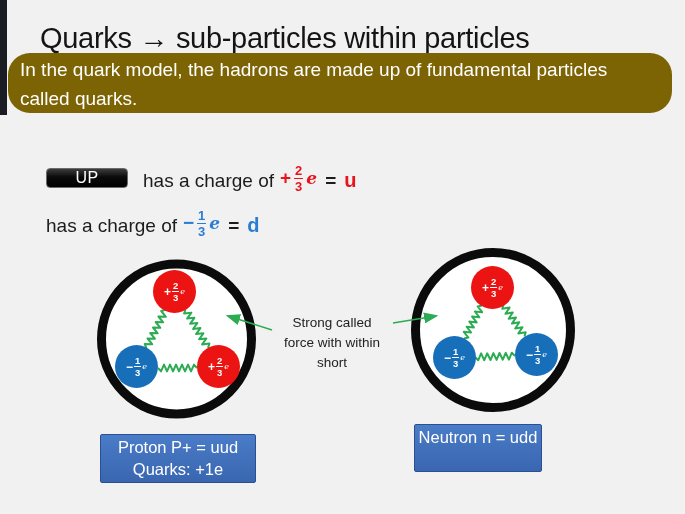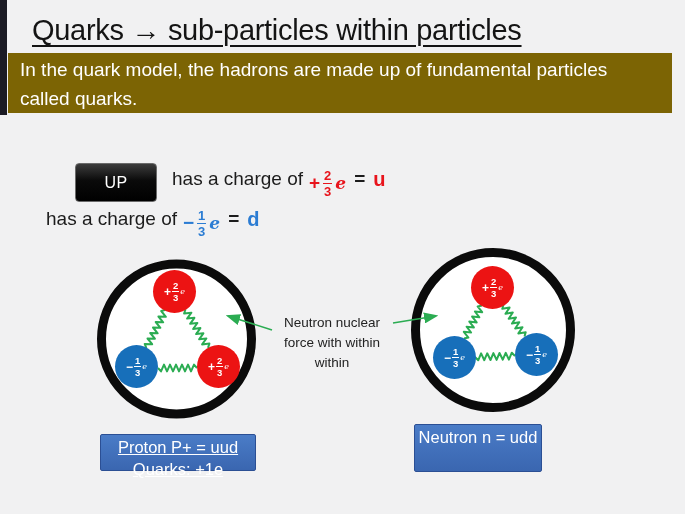--- a/index.html
+++ b/index.html
@@ -11,48 +11,49 @@
     position:relative;
     width:685px;height:514px;
     background:var(--page-bg,#f1f1f2);
     overflow:hidden;
   }
   .left-strip{
     position:absolute;left:0;top:0;width:7px;height:115px;
     background:var(--strip-bg,#1b1b24);
   }
   .title{
-    position:absolute;left:24px;top:6px;margin:8px;
+    position:absolute;left:24px;top:6px;margin:16px;
     font-size:29px;font-weight:400;color:#141414;
     letter-spacing:-0.3px;
     text-decoration:underline;
     text-underline-offset:5px;
     text-decoration-thickness:1.5px;
     white-space:nowrap;
   }
   .banner{
     position:absolute;left:8px;top:53px;width:664px;height:60px;
     box-sizing:border-box;
     background:var(--banner-bg,#7c6404);
     color:#fff;font-size:19px;line-height:1.5;
     padding:3px 12px;
+    border-radius:22px;
   }
   
   .charge-row{position:absolute;display:flex;align-items:center;gap:15px;}
   .charge-row.row1{left:46px;top:163px;}
   .charge-row.row2{left:46px;top:208px;}
   .quark-button{
-    min-width:82px;height:39px;box-sizing:border-box;
+    min-width:82px;height:20px;box-sizing:border-box;
     display:inline-flex;align-items:center;justify-content:center;
     padding:0 13px;
     background:linear-gradient(#3c3c3c,#0a0a0a 45%,#000);
     border:1px solid #6a6a6a;border-radius:4px;
-    color:#fff;font-size:16px;letter-spacing:0.5px;margin-left:29px;
-  }
-  .charge-text{font-size:19px;color:#1c1c1c;display:inline-flex;align-items:flex-start;gap:6px;}
+    color:#fff;font-size:16px;letter-spacing:0.5px;
+  }
+  .charge-text{font-size:19px;color:#1c1c1c;display:inline-flex;align-items:flex-end;gap:6px;}
   .charge-math{display:inline-flex;align-items:center;gap:3px;font-weight:600;}
   .cfrac{display:inline-flex;flex-direction:column;align-items:center;line-height:1;font-size:13px;font-weight:700;transform:translateY(1px);}
   .cfrac .num{border-bottom:1.6px solid currentColor;padding:0 1px 1px;}
   .cfrac .den{padding-top:1px;}
   .csign{font-size:19px;font-weight:600;}
   .ce{font-family:"DejaVu Serif",serif;font-style:italic;font-size:17px;font-weight:600;}
   .ceq{color:#1c1c1c;font-size:19px;font-weight:700;margin:0 2px;}
   .cq{font-size:20px;font-weight:600;}
   
   .hadron{position:absolute;}
@@ -81,21 +82,21 @@
   .arrows .ah{fill:var(--spring-green,#2bac52);}
   
   .hadron-label{
     position:absolute;box-sizing:border-box;
     background:linear-gradient(var(--label-bg-light,#4a7cc7),var(--label-bg,#3a66b0));
     border:1.5px solid var(--label-border,#2b4f94);
     border-radius:2px;
     color:#fff;font-size:16.5px;line-height:22px;text-align:center;
     padding-top:1px;
   }
-  .hadron-label.proton-label{left:100px;top:434px;width:156px;height:37px;text-decoration:underline;}
+  .hadron-label.proton-label{left:100px;top:434px;width:156px;height:49px;}
   .hadron-label.neutron-label{left:414px;top:424px;width:128px;height:48px;}
 </style>
 </head>
 <body>
 
 <div class="slide">
   <div class="left-strip"></div>
 
   <h1 class="title">Quarks → sub-particles within particles</h1>
 
@@ -204,23 +205,23 @@
     <defs>
       <marker id="ah" markerWidth="9" markerHeight="7" refX="7.5" refY="3.5" orient="auto">
         <path class="ah" d="M0,0 L9,3.5 L0,7 Z"></path>
       </marker>
     </defs>
     <line x1="272" y1="330" x2="228" y2="316" marker-end="url(#ah)"></line>
     <line x1="393" y1="323" x2="436" y2="316" marker-end="url(#ah)"></line>
   </svg>
 
   <div class="force-label">
-    <div>Neutron nuclear</div>
+    <div>Strong called</div>
     <div>force with within</div>
-    <div>within</div>
+    <div>short</div>
   </div>
 
   <div class="hadron-label proton-label">
     <div>Proton P+ = uud</div>
     <div>Quarks: +1e</div>
   </div>
   <div class="hadron-label neutron-label">
     <div>Neutron n = udd</div>
   </div>
 </div>

